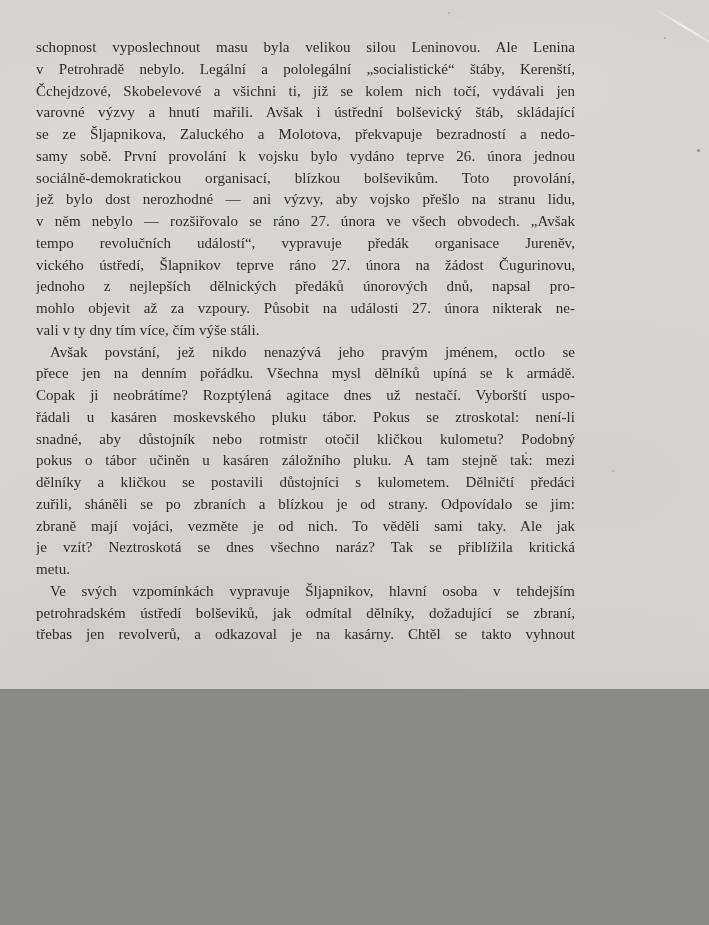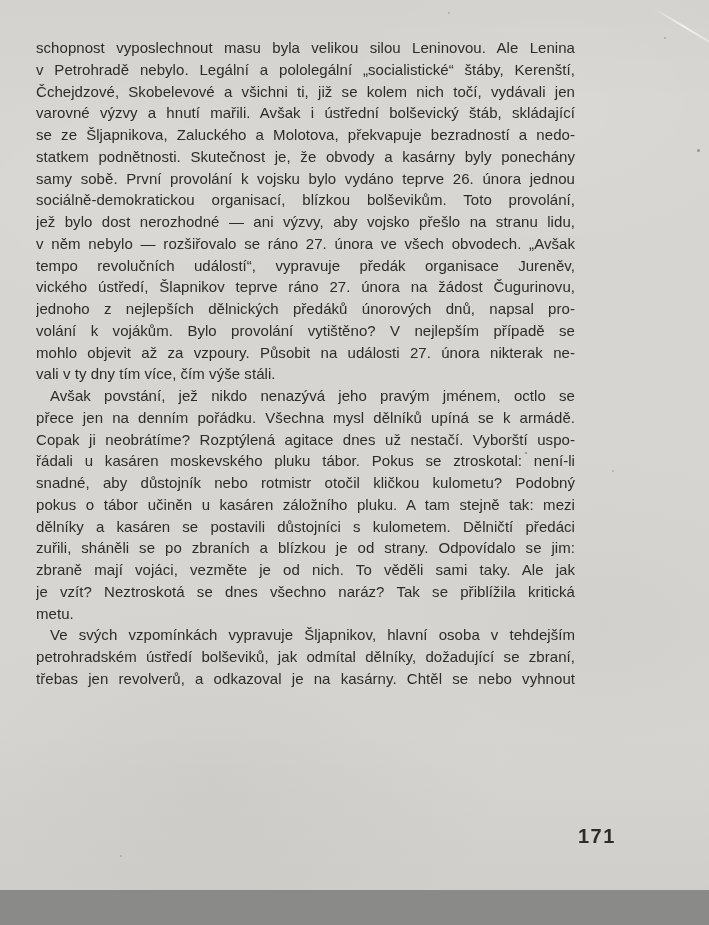--- a/index.html
+++ b/index.html
@@ -3,24 +3,24 @@
 <meta charset="utf-8">
 <style>
   html, body {
     margin: 0;
     padding: 0;
     background: #8a8a88;
   }
   .page {
     position: relative;
     width: 709px;
-    height: 890px;
+    height: 689px;
     background: var(--paper, #d6d5d2);
     overflow: hidden;
-    font-family: Liberation Sans, sans-serif;
+    font-family: Liberation Serif, serif;
   }
   .texture {
     position: absolute;
     inset: 0;
     pointer-events: none;
     background:
       radial-gradient(ellipse 300px 180px at 18% 22%, rgba(255,255,255,0.10), rgba(255,255,255,0) 70%),
       radial-gradient(ellipse 340px 220px at 78% 12%, rgba(255,255,255,0.08), rgba(255,255,255,0) 70%),
       radial-gradient(ellipse 420px 260px at 30% 88%, rgba(120,118,112,0.07), rgba(120,118,112,0) 70%),
       radial-gradient(ellipse 380px 240px at 85% 70%, rgba(120,118,112,0.05), rgba(120,118,112,0) 70%),
@@ -84,47 +84,45 @@
 <div class="page" style="--paper: #d6d5d2; --ink: #2e2c28;">
   <div class="texture"></div>
   <div class="crease"></div>
 
   <div class="textblock">
     <div class="line">schopnost vyposlechnout masu byla velikou silou Leninovou. Ale Lenina</div>
     <div class="line">v Petrohradě nebylo. Legální a pololegální „socialistické“ štáby, Kerenští,</div>
     <div class="line">Čchejdzové, Skobelevové a všichni ti, již se kolem nich točí, vydávali jen</div>
     <div class="line">varovné výzvy a hnutí mařili. Avšak i ústřední bolševický štáb, skládající</div>
     <div class="line">se ze Šljapnikova, Zaluckého a Molotova, překvapuje bezradností a nedo-</div>
-    <div class="line">statkem podnětnosti. Skutečnost je, že obvody a kasárny byly ponechány</div>
     <div class="line">samy sobě. První provolání k vojsku bylo vydáno teprve 26. února jednou</div>
     <div class="line">sociálně-demokratickou organisací, blízkou bolševikům. Toto provolání,</div>
     <div class="line">jež bylo dost nerozhodné — ani výzvy, aby vojsko přešlo na stranu lidu,</div>
     <div class="line">v něm nebylo — rozšiřovalo se ráno 27. února ve všech obvodech. „Avšak</div>
     <div class="line">tempo revolučních událostí“, vypravuje předák organisace Jureněv,</div>
     <div class="line">vického ústředí, Šlapnikov teprve ráno 27. února na žádost Čugurinovu,</div>
     <div class="line">jednoho z nejlepších dělnických předáků únorových dnů, napsal pro-</div>
-    <div class="line">volání k vojákům. Bylo provolání vytištěno? V nejlepším případě se</div>
     <div class="line">mohlo objevit až za vzpoury. Působit na události 27. února nikterak ne-</div>
     <div class="line short">vali v ty dny tím více, čím výše stáli.</div>
 
     <div class="line indent">Avšak povstání, jež nikdo nenazývá jeho pravým jménem, octlo se</div>
     <div class="line">přece jen na denním pořádku. Všechna mysl dělníků upíná se k armádě.</div>
     <div class="line">Copak ji neobrátíme? Rozptýlená agitace dnes už nestačí. Vyborští uspo-</div>
     <div class="line">řádali u kasáren moskevského pluku tábor. Pokus se ztroskotal: není-li</div>
     <div class="line">snadné, aby důstojník nebo rotmistr otočil kličkou kulometu? Podobný</div>
     <div class="line">pokus o tábor učiněn u kasáren záložního pluku. A tam stejně tak: mezi</div>
-    <div class="line">dělníky a kasáren se postavili důstojníci s kulometem. Dělničtí předáci</div>
+    <div class="line">dělníky a kličkou se postavili důstojníci s kulometem. Dělničtí předáci</div>
     <div class="line">zuřili, sháněli se po zbraních a blízkou je od strany. Odpovídalo se jim:</div>
     <div class="line">zbraně mají vojáci, vezměte je od nich. To věděli sami taky. Ale jak</div>
     <div class="line">je vzít? Neztroskotá se dnes všechno naráz? Tak se přiblížila kritická</div>
     <div class="line short">metu.</div>
 
     <div class="line indent">Ve svých vzpomínkách vypravuje Šljapnikov, hlavní osoba v tehdejším</div>
     <div class="line">petrohradském ústředí bolševiků, jak odmítal dělníky, dožadující se zbraní,</div>
-    <div class="line">třebas jen revolverů, a odkazoval je na kasárny. Chtěl se nebo vyhnout</div>
+    <div class="line">třebas jen revolverů, a odkazoval je na kasárny. Chtěl se takto vyhnout</div>
   </div>
 
   <div class="folio">171</div>
 
   <div class="speck s1"></div>
   <div class="speck s2"></div>
   <div class="speck s3"></div>
   <div class="speck s4"></div>
   <div class="speck s5"></div>
   <div class="speck s6"></div>

